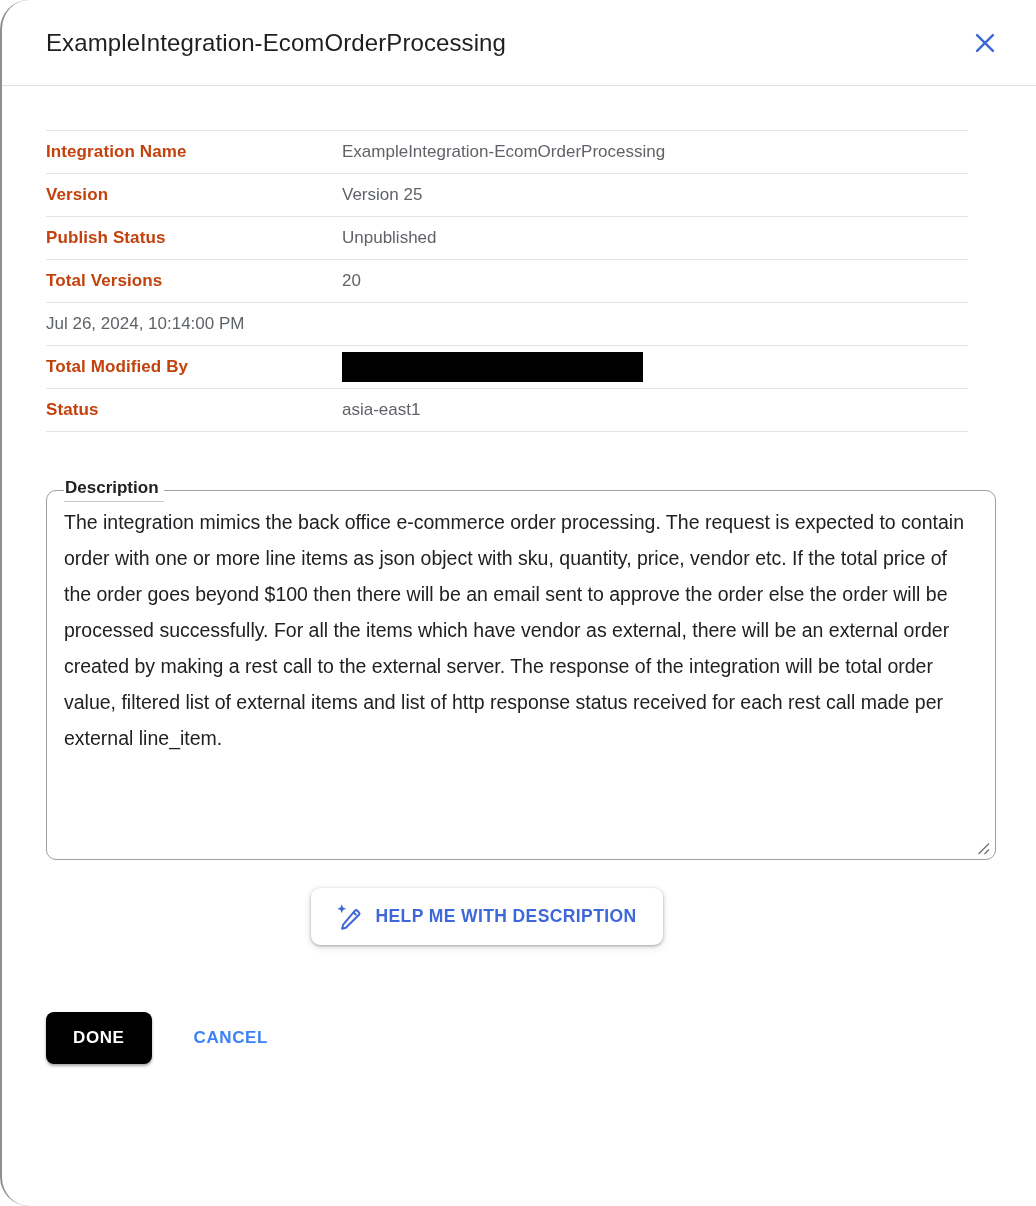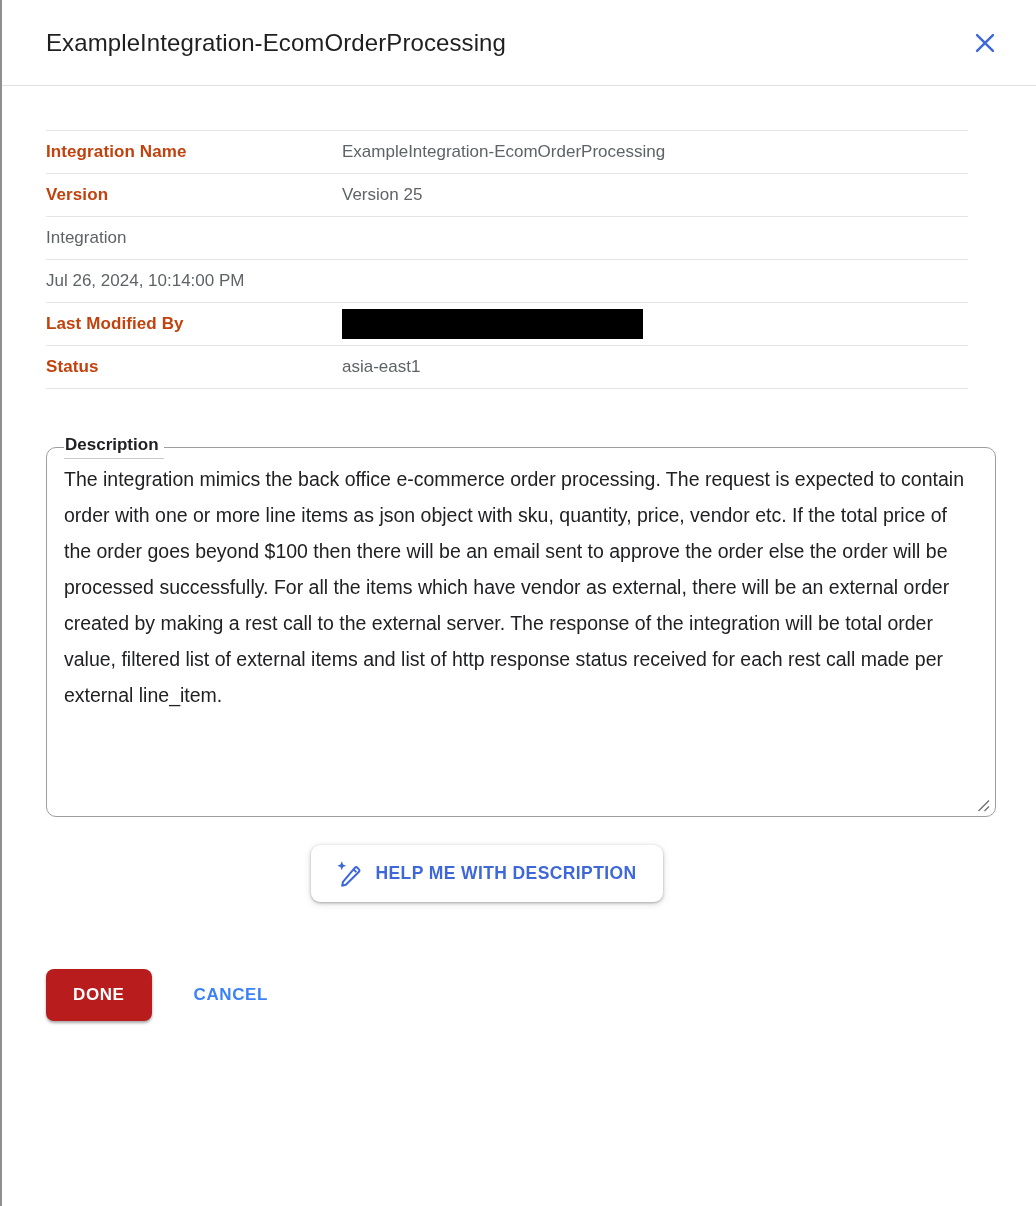--- a/index.html
+++ b/index.html
@@ -8,20 +8,21 @@
     width: 1036px; height: 1206px;
     font-family: "Liberation Sans", "DejaVu Sans", sans-serif;
     color: #202124;
     position: relative;
   }
   .page {
     width: 1036px; height: 1206px;
     background: #fff;
     border-left: 2px solid #8f8f8f;
     overflow: hidden;
+    border-radius: 29px;
   }
 
   
   .dialog-header {
     height: 86px;
     display: flex; align-items: center; justify-content: space-between;
     padding: 0 34px 0 44px;
     border-bottom: 1px solid #e0e0e0;
   }
   .dialog-title {
@@ -100,21 +101,21 @@
     font-family: "Liberation Sans", "DejaVu Sans", sans-serif;
     cursor: pointer;
   }
 
   
   .actions-row {
     display: flex; align-items: center;
     margin: 67px 0 0 44px;
   }
   .done-btn {
-    background: #b91c1c;
+    background: #000000;
     color: #fff;
     border: none; border-radius: 8px;
     padding: 16px 27px;
     font-size: 17px; font-weight: bold; letter-spacing: 0.6px;
     font-family: "Liberation Sans", "DejaVu Sans", sans-serif;
     box-shadow: 0 2px 3px rgba(0,0,0,0.35);
     cursor: pointer;
   }
   .cancel-btn {
     background: none; border: none;
@@ -144,27 +145,32 @@
   <div class="details-table">
     <div class="detail-row">
       <div class="detail-label">Integration Name</div>
       <div class="detail-value">ExampleIntegration-EcomOrderProcessing</div>
     </div>
     <div class="detail-row">
       <div class="detail-label">Version</div>
       <div class="detail-value">Version 25</div>
     </div>
     <div class="detail-row">
-      <div class="detail-value">Integration</div>
+      <div class="detail-label">Publish Status</div>
+      <div class="detail-value">Unpublished</div>
+    </div>
+    <div class="detail-row">
+      <div class="detail-label">Total Versions</div>
+      <div class="detail-value">20</div>
     </div>
     <div class="detail-row">
       <div class="detail-value">Jul 26, 2024, 10:14:00 PM</div>
     </div>
     <div class="detail-row">
-      <div class="detail-label">Last Modified By</div>
+      <div class="detail-label">Total Modified By</div>
       <div class="detail-value">
         <div class="redaction-bar"></div>
       </div>
     </div>
     <div class="detail-row">
       <div class="detail-label">Status</div>
       <div class="detail-value">asia-east1</div>
     </div>
   </div>
 

